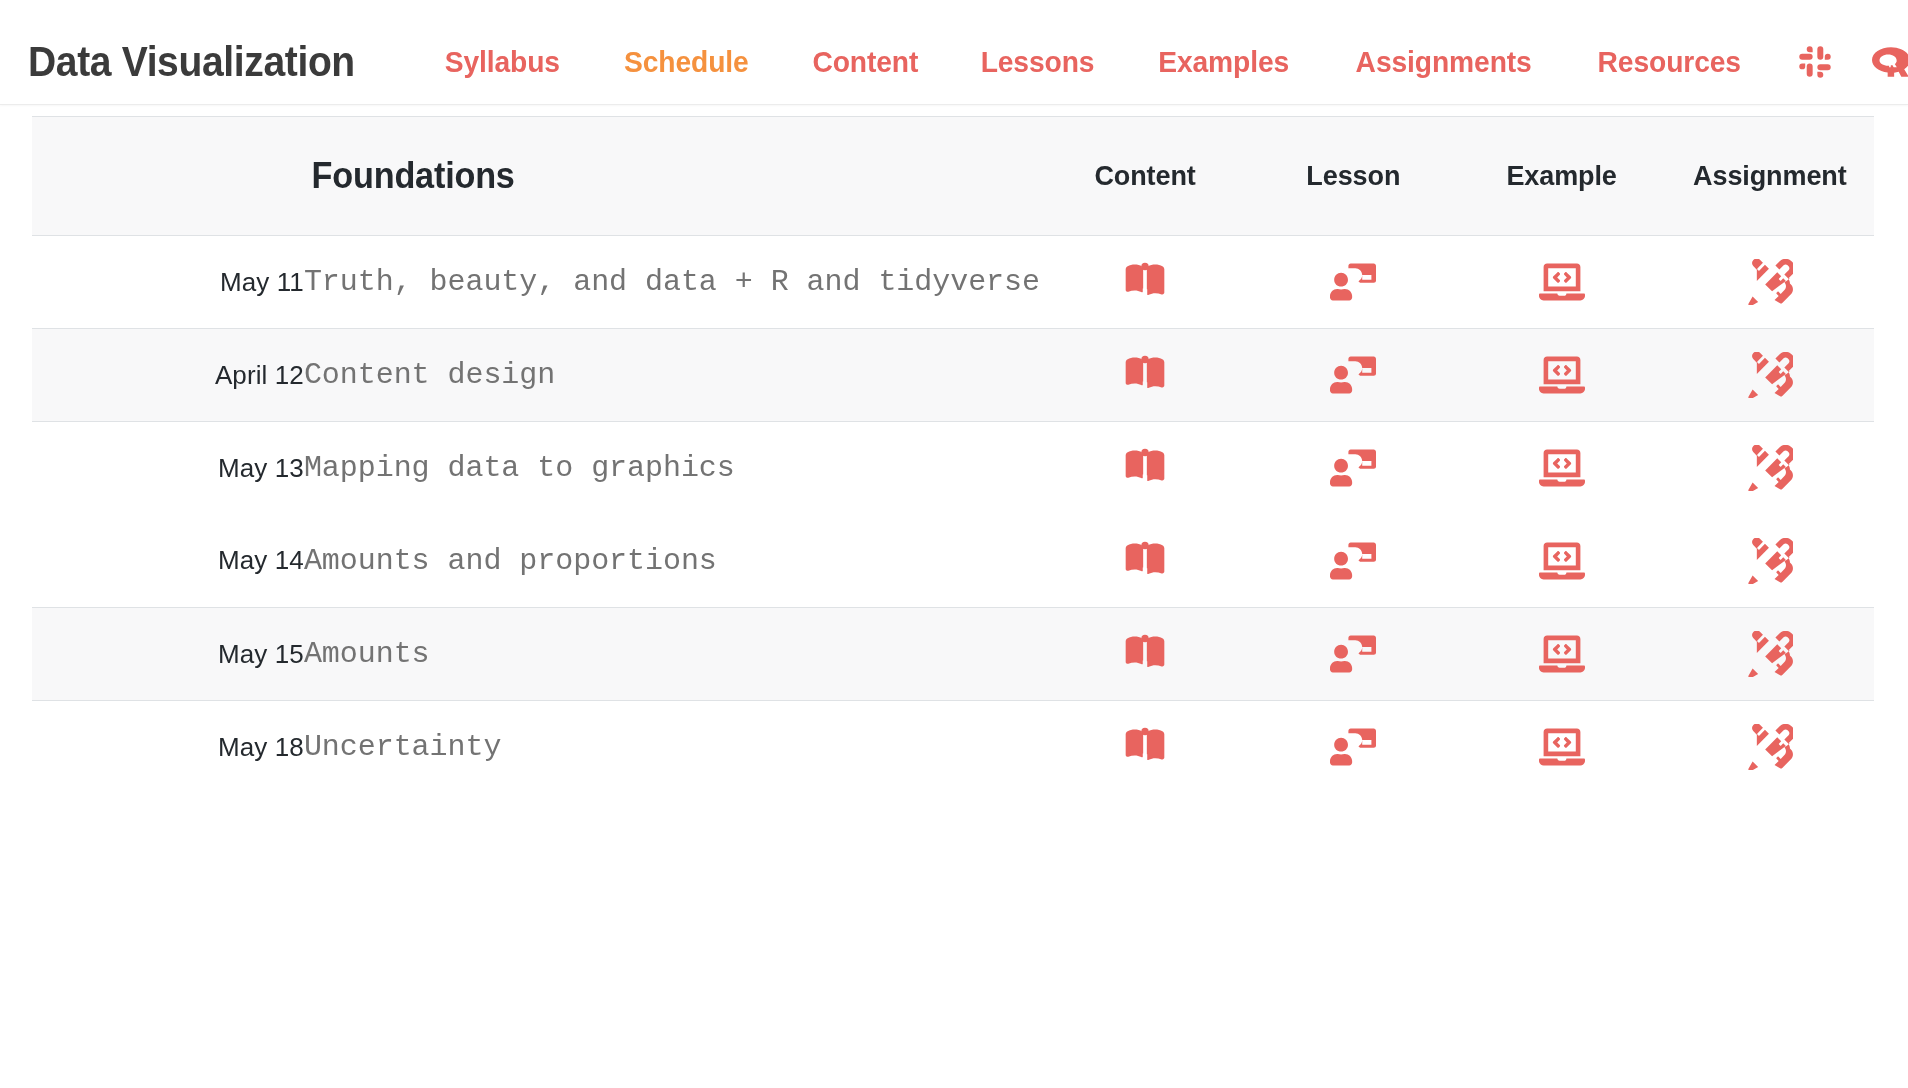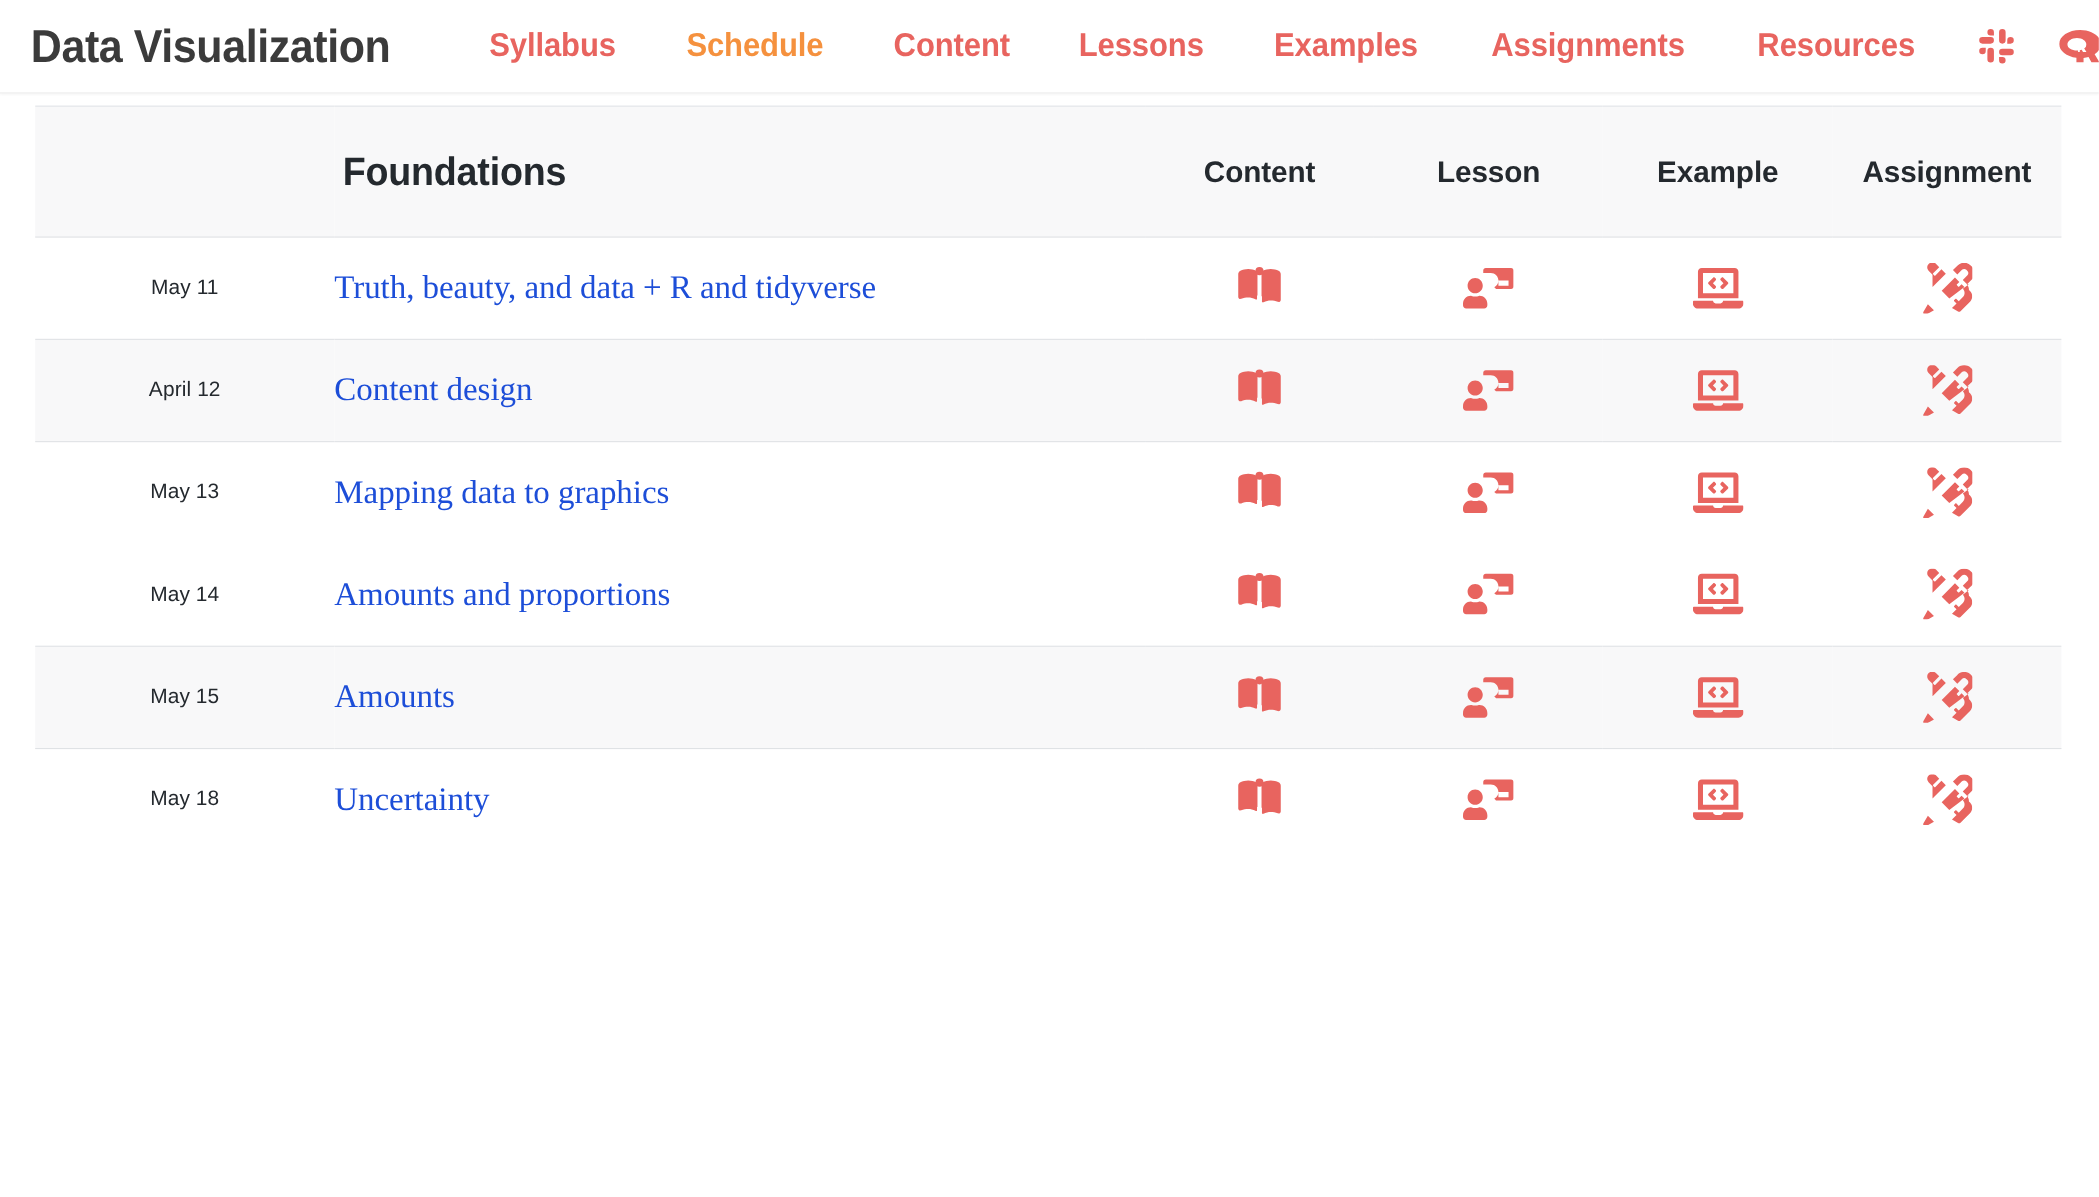--- a/index.html
+++ b/index.html
@@ -18,20 +18,21 @@
   
   .navbar {
     position: relative;
     height: 85px;
     background: #ffffff;
     border-bottom: 1px solid #ececec;
     display: flex;
     align-items: center;
     padding: 0 8px 0 28px;
     box-shadow: 0 1px 2px rgba(0,0,0,0.035);
+    margin-top: 20px;
   }
   .brand {
     font-family: "Liberation Sans Narrow", "Liberation Sans", sans-serif;
     font-size: 42px;
     font-weight: bold;
     color: #3b3b3b;
     letter-spacing: -0.4px;
     white-space: nowrap;
     transform: scaleX(0.93);
     transform-origin: left center;
@@ -122,33 +123,33 @@
     background: #ffffff;
   }
   tr.data-row.alt td {
     background: #f8f8f9;
   }
   tr.data-row.alt {
     border-top: 1px solid #dfe2e5;
     border-bottom: 1px solid #dfe2e5;
   }
   td.date-cell {
-    text-align: center;
+    text-align: right;
     padding-right: 14px;
     font-family: "Liberation Sans Narrow", "Liberation Sans", sans-serif;
-    font-size: 19px;
+    font-size: 26px;
     color: #24292e;
     letter-spacing: 0.1px;
     white-space: nowrap;
   }
   td.title-cell {
     padding-left: 8px;
-    font-family: Liberation Serif, serif;
+    font-family: Liberation Mono, monospace;
     font-size: 30px;
-    color: #1d4ed8;
+    color: #737373;
     letter-spacing: -0.05px;
     white-space: nowrap;
   }
   td.icon-cell {
     text-align: center;
   }
   .icon-link {
     display: inline-flex;
     align-items: center;
     justify-content: center;

